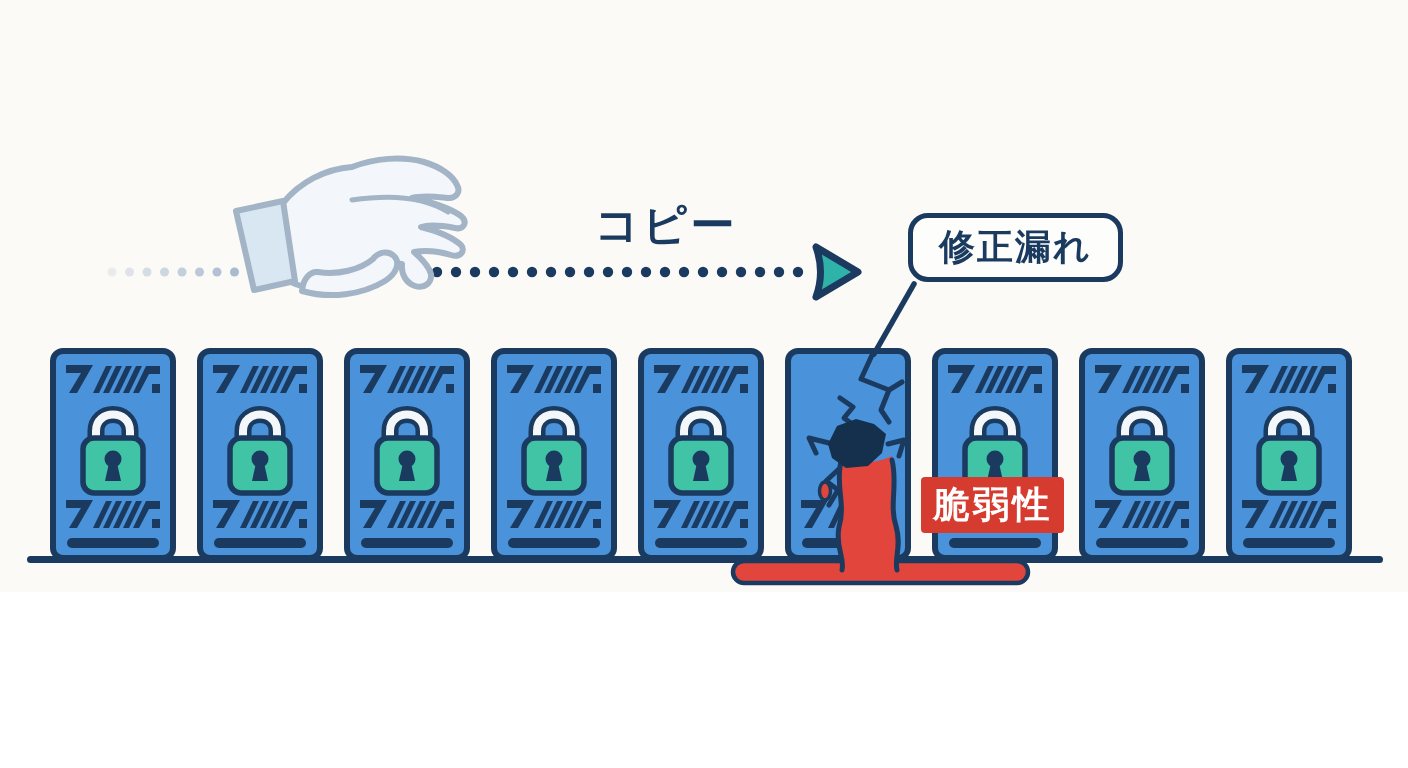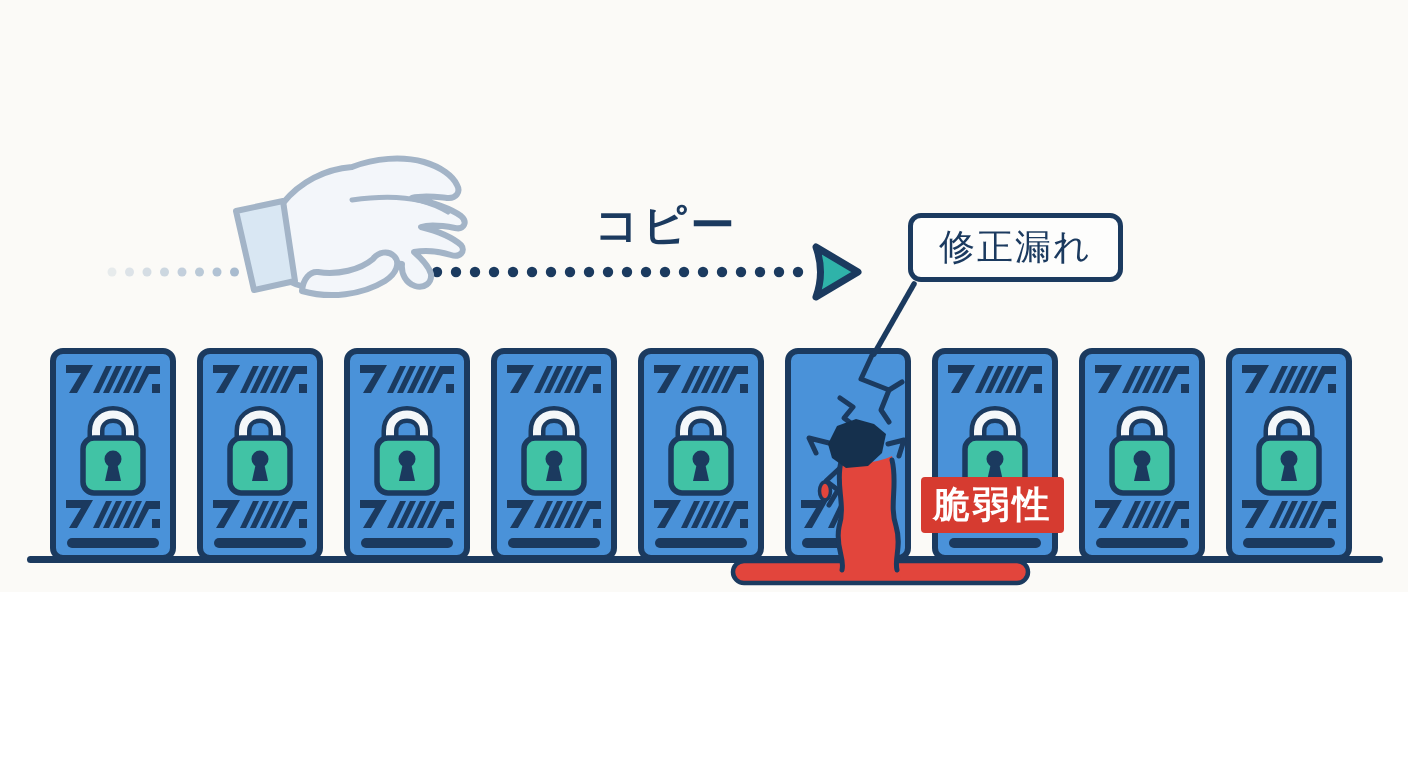--- a/index.html
+++ b/index.html
@@ -29,23 +29,23 @@
   .cuff{fill:var(--cuff-fill,#d9e7f3);stroke:var(--hand-outline,#a3b4c7);stroke-width:6;stroke-linejoin:round;}
   .hand-line{fill:none;stroke:var(--hand-outline,#a3b4c7);stroke-width:5;stroke-linecap:round;}
 
   
   .copy-label{
     position:absolute;left:586px;top:196px;width:160px;text-align:center;
     font-size:44px;font-weight:800;letter-spacing:3px;color:var(--navy,#1b3a5f);
   }
   .callout{
     position:absolute;left:908px;top:213px;width:215px;height:69px;box-sizing:border-box;
-    background:var(--callout-bg,#fdfdfc);border:5px solid var(--navy,#1b3a5f);border-radius:13px;
+    background:var(--callout-bg,#fdfdfc);border:5px solid var(--navy,#1b3a5f);border-radius:20px;
     display:flex;align-items:center;justify-content:center;
-    font-size:36px;font-weight:400;letter-spacing:2px;color:var(--navy,#1b3a5f);
+    font-size:36px;font-weight:700;letter-spacing:2px;color:var(--navy,#1b3a5f);
   }
   .badge{
     position:absolute;left:921px;top:477px;width:143px;height:56px;
     background:var(--alert-red,#d63b30);border-radius:4px;
     display:flex;align-items:center;justify-content:center;
     font-size:37px;font-weight:800;letter-spacing:3px;color:var(--badge-text,#ffffff);
   }
 </style>
 </head>
 <body>

